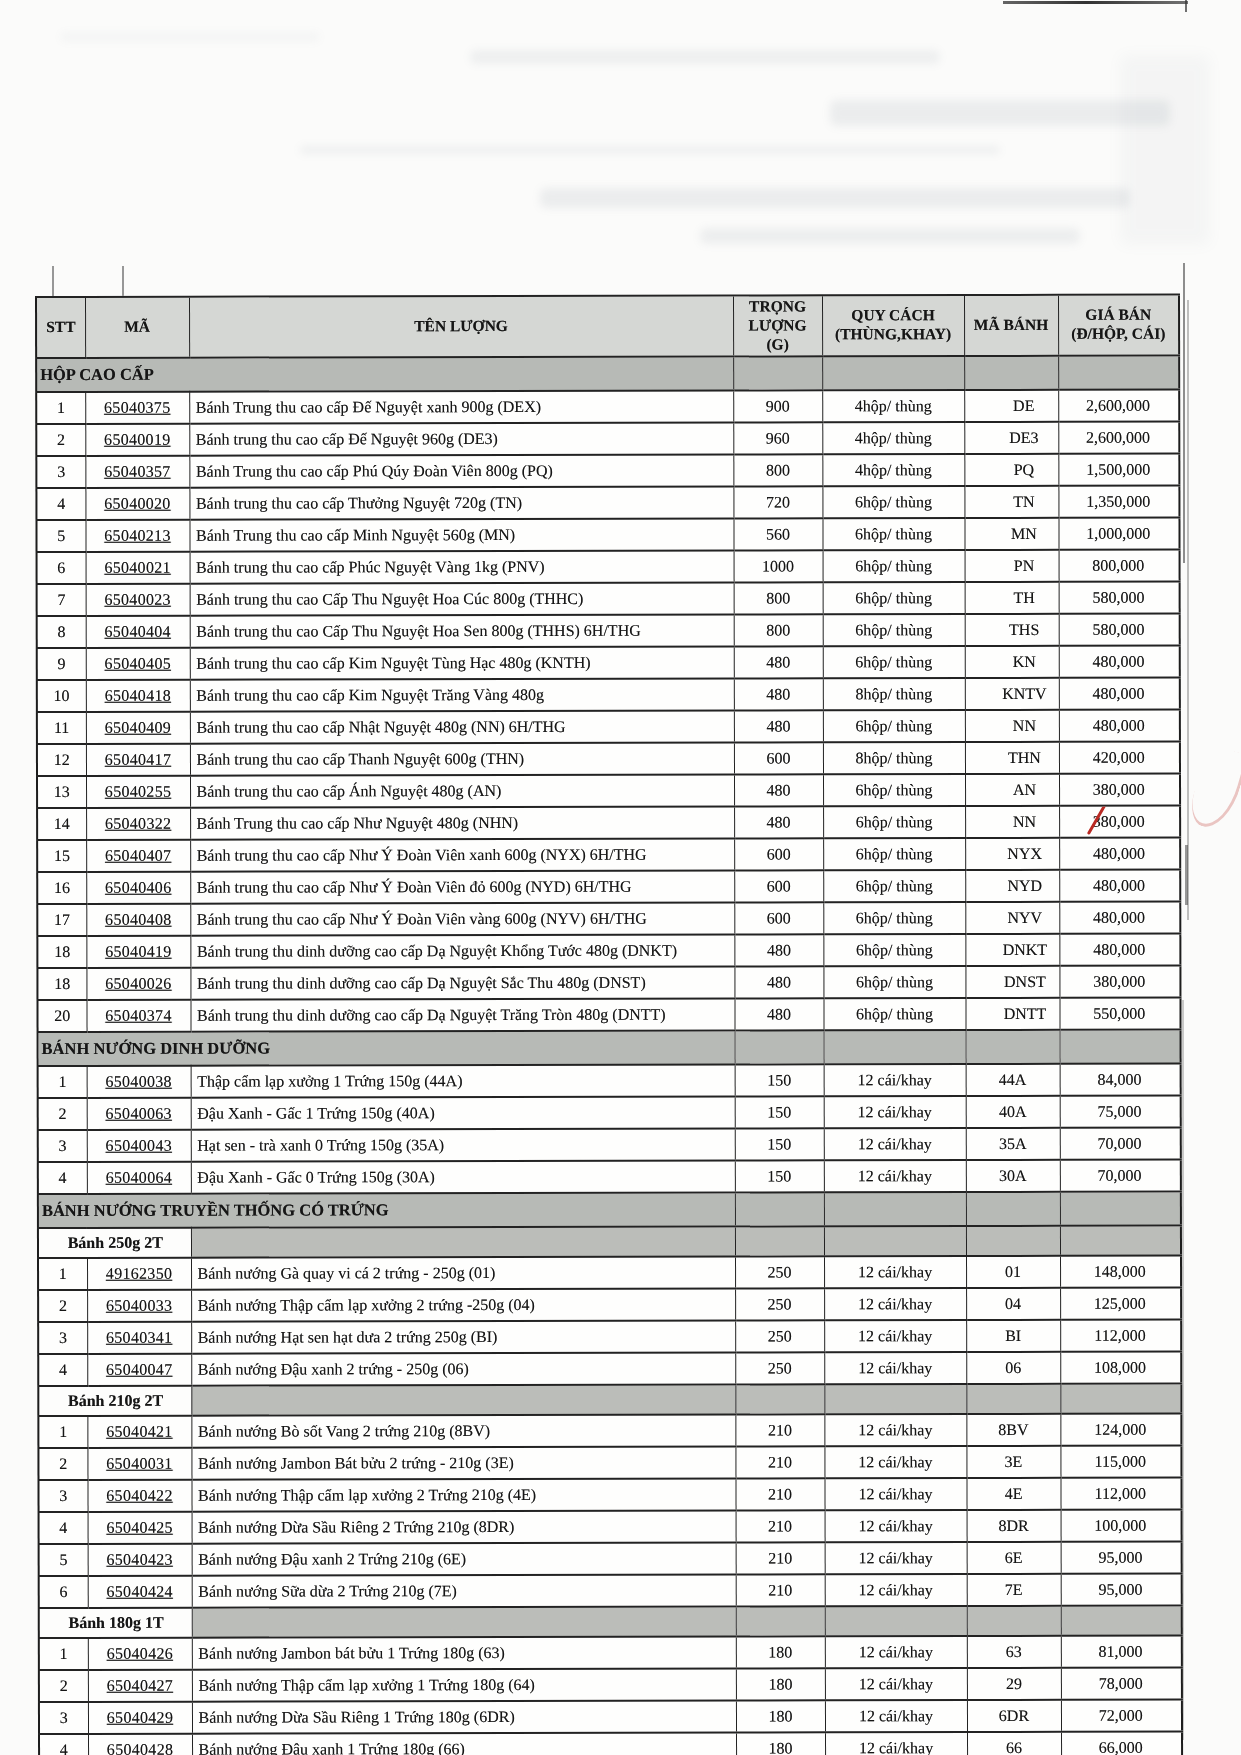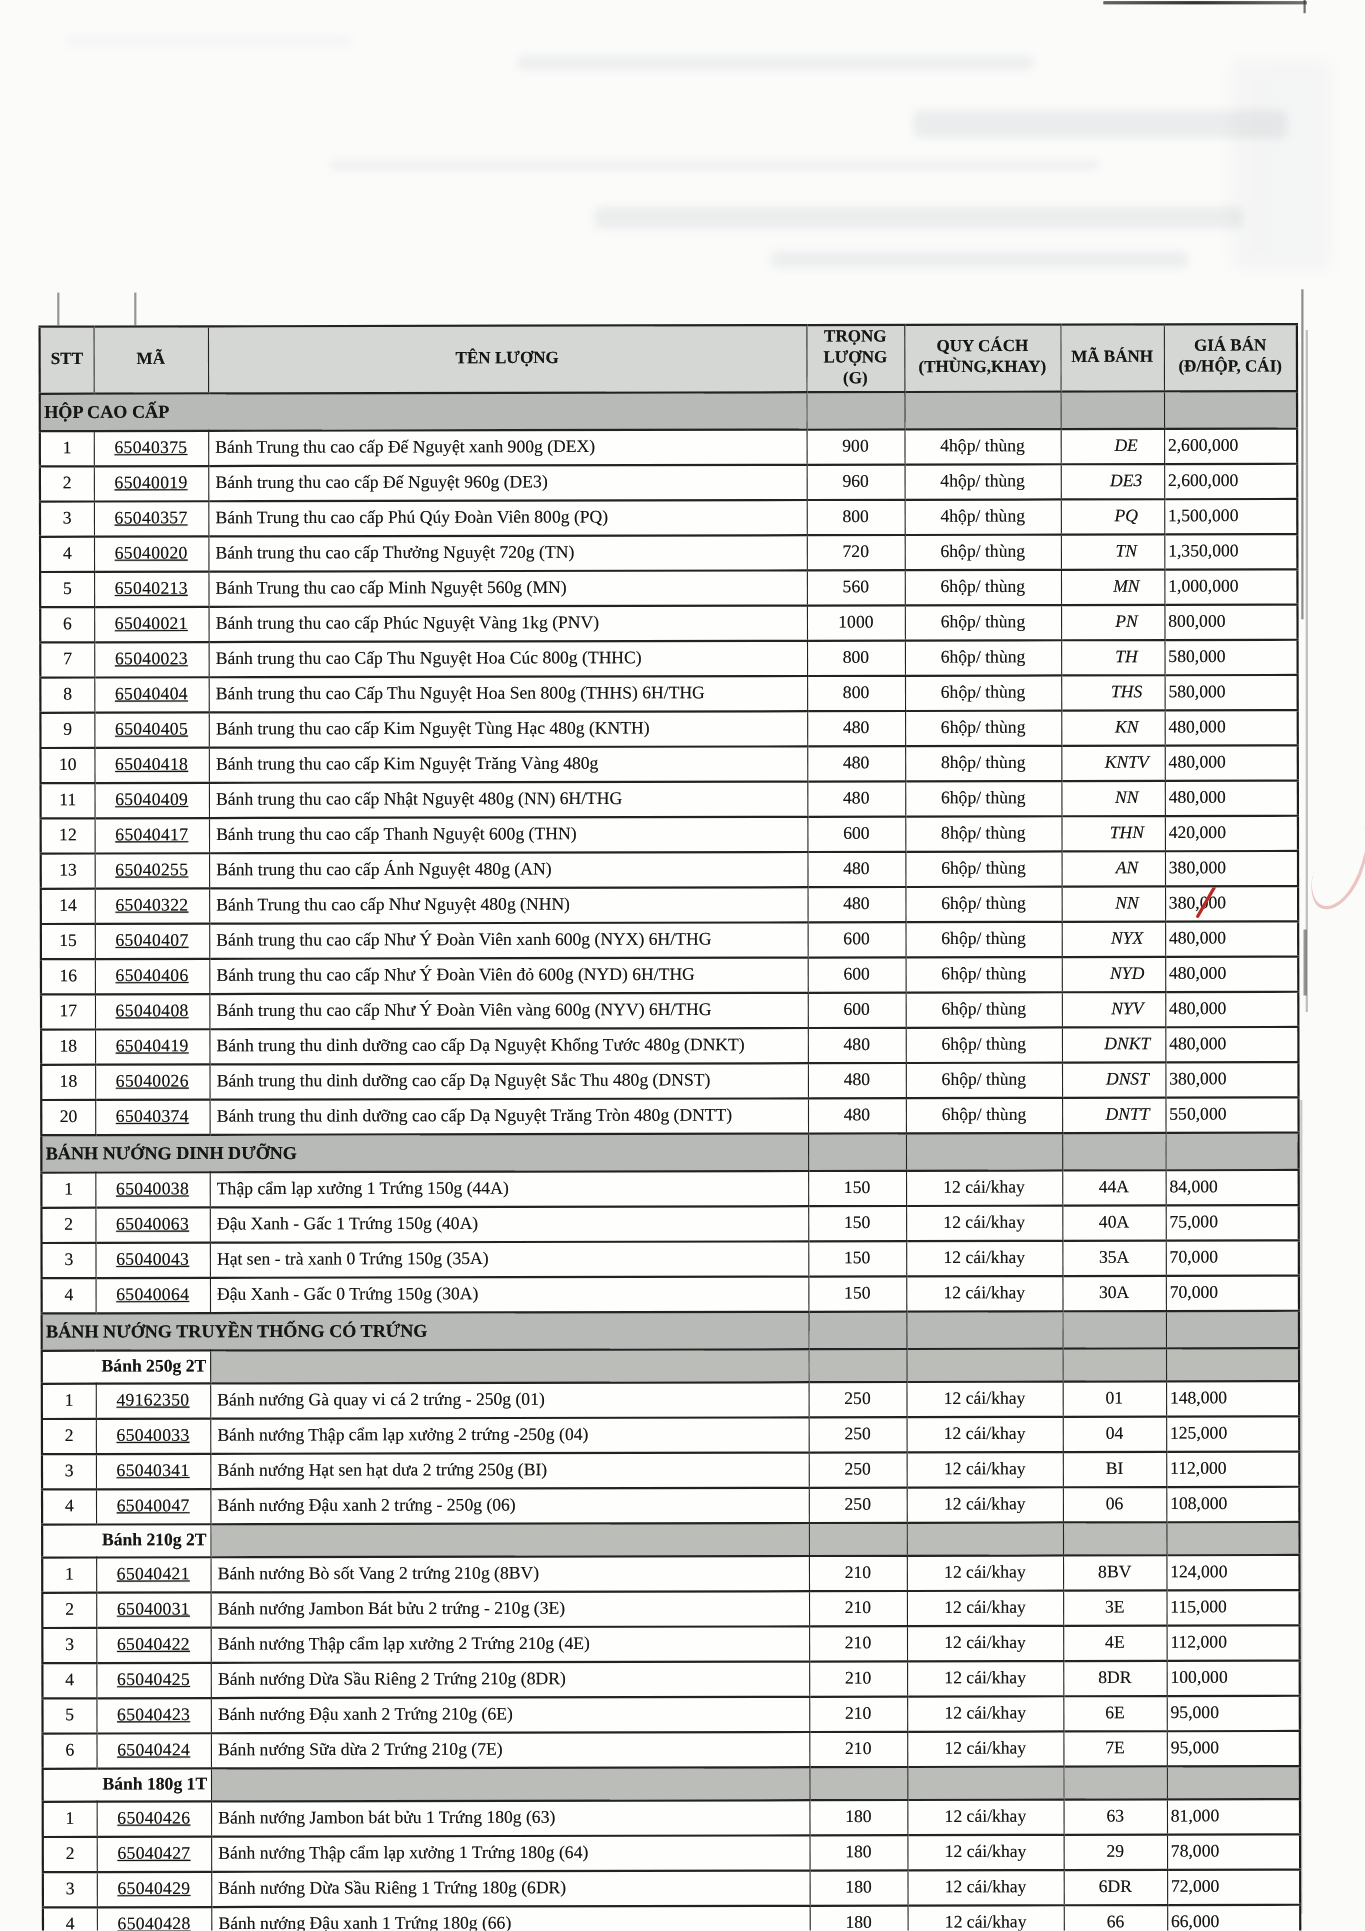--- a/index.html
+++ b/index.html
@@ -39,28 +39,28 @@
     height:56px;background:#d5d7d4;font-weight:bold;font-size:15.5px;
     line-height:1.22;text-align:center;white-space:normal;padding:1px 2px;
   }
   .price-table td{height:30px;font-size:16px;padding:0 3px;}
   tr.section-row td{
     background:#b7bab6;height:32px;font-weight:bold;font-size:16.5px;
     text-align:left;padding-left:3px;
   }
   tr.subsection-row td{background:#bbbdb9;height:28px;}
   tr.subsection-row td.sub-label{
-    background:#fdfdfc;font-weight:bold;font-size:16px;text-align:right;padding-left:4px;
+    background:#fdfdfc;font-weight:bold;font-size:16px;text-align:center;padding-left:4px;
   }
   td.c-stt{text-align:center;}
   td.c-ma{text-align:center;letter-spacing:.3px;text-decoration:underline;}
   td.c-ten{text-align:left;padding-left:6px;}
   td.c-tl,td.c-qc,td.c-mb{text-align:center;}
-  td.c-mb.italic{font-style:italic;padding-left:28px;}
-  td.c-gia{text-align:left;padding-right:4px;position:relative;}
+  td.c-mb.italic{padding-left:28px;}
+  td.c-gia{text-align:center;padding-right:4px;position:relative;}
   
   .red-slash{
     position:absolute;left:36px;top:-8px;width:3px;height:38px;
     background:rgba(186,42,35,.82);border-radius:2px;transform:rotate(30deg);
   }
   .hand-line{
     position:absolute;right:-62px;bottom:-3px;width:72px;height:2px;
     background:#3c3f41;opacity:.55;transform:rotate(-1.5deg);
   }
 </style>

